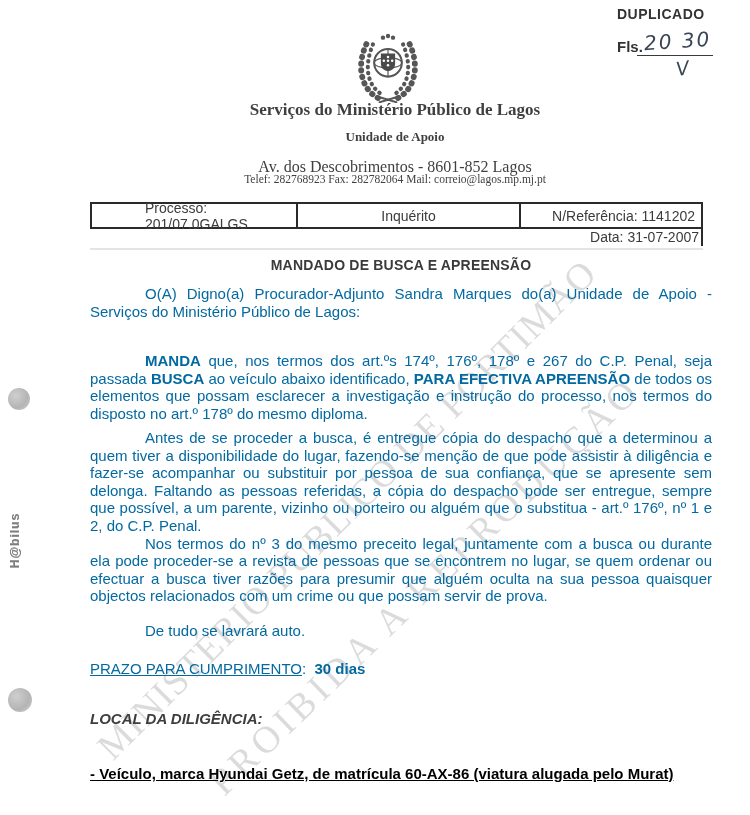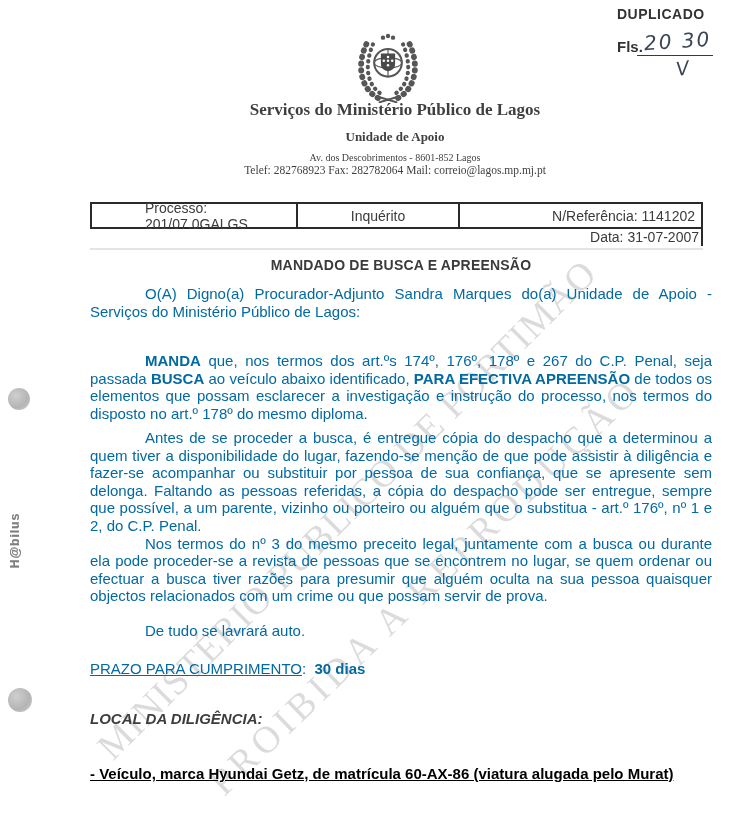--- a/index.html
+++ b/index.html
@@ -16,29 +16,29 @@
   .handwrite{font-family:"DejaVu Sans",sans-serif;font-style:italic;color:#3a4557;}
   .fls-number{top:29px;left:644px;font-size:20px;letter-spacing:2px;transform:rotate(-4deg);}
   .fls-verso{top:57px;left:676px;font-size:19px;transform:rotate(-9deg);}
 
   
   .emblem{top:31px;left:344px;}
   .letterhead{top:100px;left:95px;width:600px;text-align:center;
               font-family:"Liberation Serif",serif;color:#3f3f3f;}
   .org{font-size:17px;font-weight:bold;line-height:20px;}
   .unit{font-size:13px;font-weight:bold;line-height:15px;margin-top:9px;}
-  .addr{font-size:10px;line-height:13px;margin-top:7px;}
+  .addr{font-size:16px;line-height:13px;margin-top:16px;}
   .contacts{font-size:11.5px;line-height:13px;}
 
   
   .case-table{top:202px;left:90px;width:613px;height:27px;border:2px solid #2a2a2a;
               box-sizing:border-box;display:flex;font-size:14px;color:#3b3b3b;}
   .cell{display:flex;align-items:center;box-sizing:border-box;height:100%;}
   .cell-processo{width:162px;padding-left:9px;border-right:2px solid #2a2a2a;margin-left:44px;}
-  .cell-fase{width:162px;justify-content:center;border-right:2px solid #2a2a2a;}
+  .cell-fase{width:223px;justify-content:center;border-right:2px solid #2a2a2a;}
   .cell-ref{flex:1;justify-content:flex-end;padding-right:6px;}
   .data-hang{top:229px;left:453px;width:246px;text-align:right;font-size:14px;color:#3b3b3b;}
   .right-border-ext{top:229px;left:701px;width:2px;height:17px;background:#2a2a2a;}
   .table-artifact{top:248px;left:90px;width:613px;height:2px;background:#e4e4e4;}
 
   
   .doc-title{top:257px;left:90px;width:622px;text-align:center;font-size:14px;
              font-weight:bold;color:#3a3a3a;letter-spacing:.2px;}
   .body-text{left:90px;width:622px;font-size:15px;line-height:17.6px;
              text-align:justify;color:#0369a1;z-index:2;}

